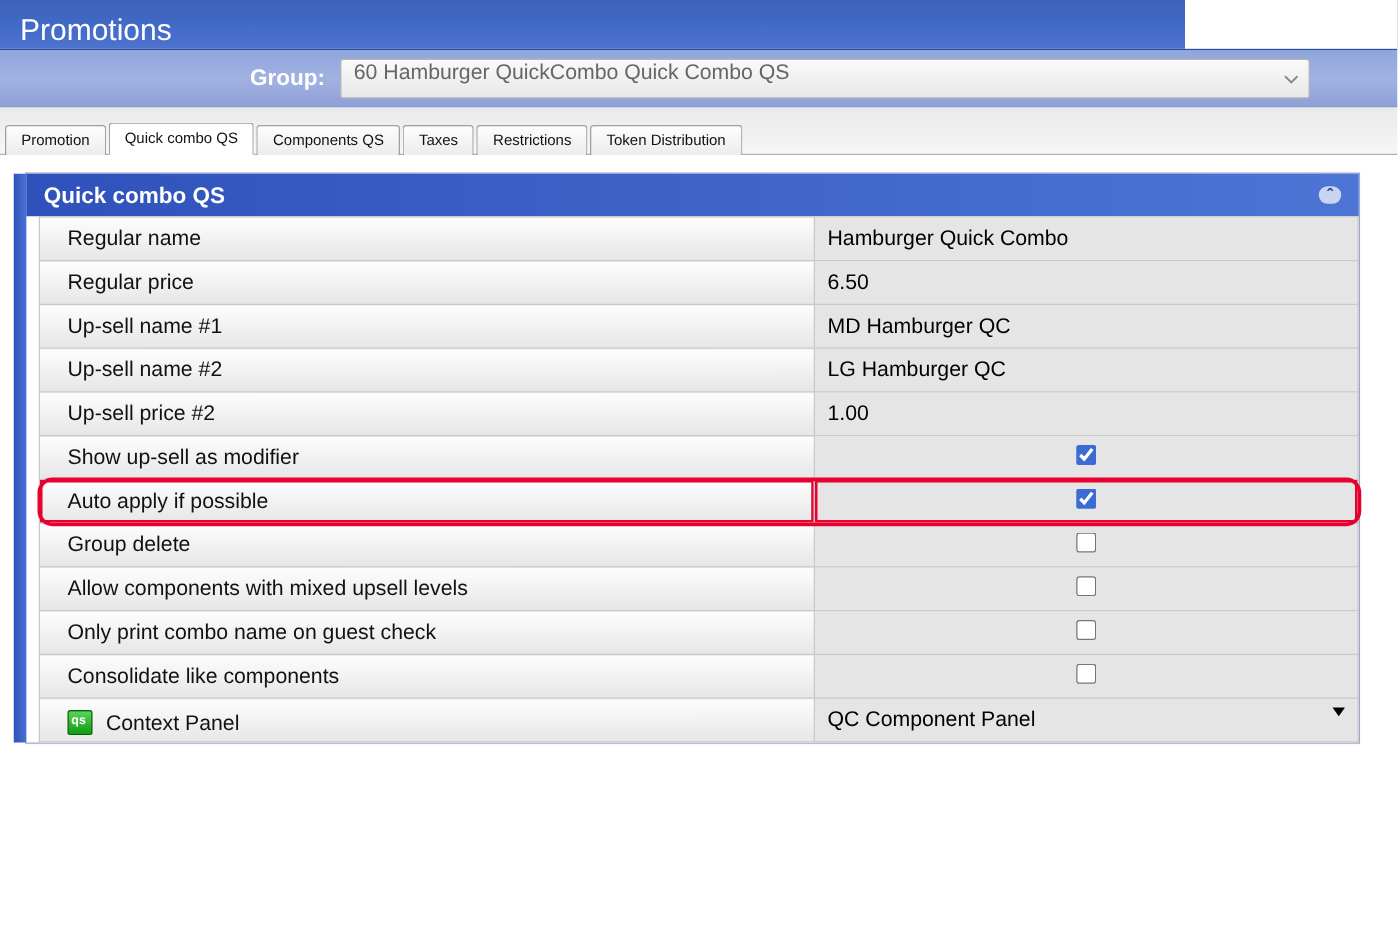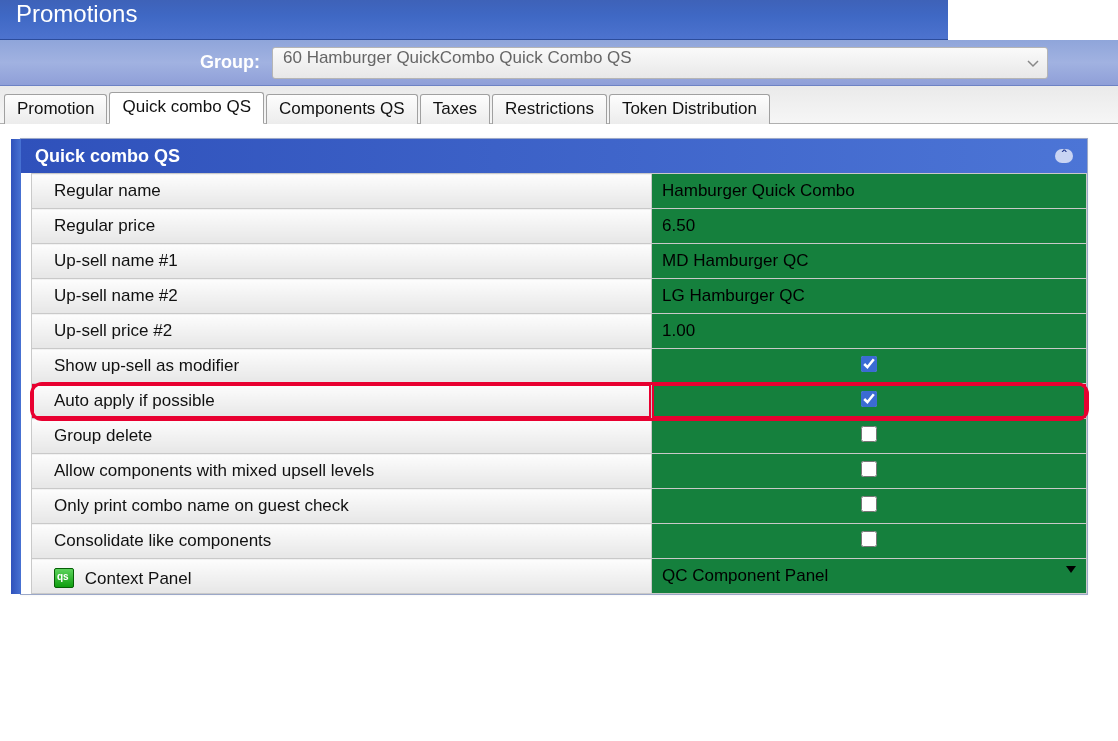--- a/index.html
+++ b/index.html
@@ -11,21 +11,21 @@
     height: 741px;
     overflow: hidden;
   }
 
   
   .title-bar {
     background: linear-gradient(to bottom, #3e62b8 0%, #3f68c4 40%, #4d73cf 100%);
     color: #fff;
     height: 40px;
     display: flex;
-    align-items: flex-start;
+    align-items: flex-end;
     padding-left: 16px;
     border-bottom: 1px solid #2c4c9c;
   }
   .title-bar .title {
     font-size: 24px;
     font-weight: 500;
   }
   .title-bar .right-blank {
     margin-left: auto;
     width: 170px;
@@ -79,21 +79,21 @@
     padding-left: 4px;
     border-bottom: 1px solid #b0b0b0;
     gap: 2px;
   }
   .tab {
     background: linear-gradient(to bottom, #fdfdfd, #ececec);
     border: 1px solid #a0a0a0;
     border-bottom: none;
     border-radius: 3px 3px 0 0;
     padding: 4px 12px 5px 12px;
-    font-size: 17px;
+    font-size: 12px;
     color: #111;
     position: relative;
     top: 1px;
   }
   .tab.active {
     background: #fff;
     border-bottom: 1px solid #fff;
     font-weight: 400;
     padding-bottom: 6px;
     top: 1px;
@@ -166,21 +166,21 @@
     font-size: 17px;
   }
   td.label-cell {
     width: 620px;
     padding-left: 22px;
     background: linear-gradient(to bottom, #fdfdfd 0%, #e6e6e6 100%);
     color: #111;
   }
   td.value-cell {
     padding-left: 10px;
-    background: #15803d;
+    background: #e5e5e5;
     color: #000;
   }
   td.value-cell.center {
     text-align: center;
     padding-left: 0;
   }
   td.value-cell input[type=checkbox]{
     width: 16px;
     height: 16px;
     accent-color: #3b6bd4;

